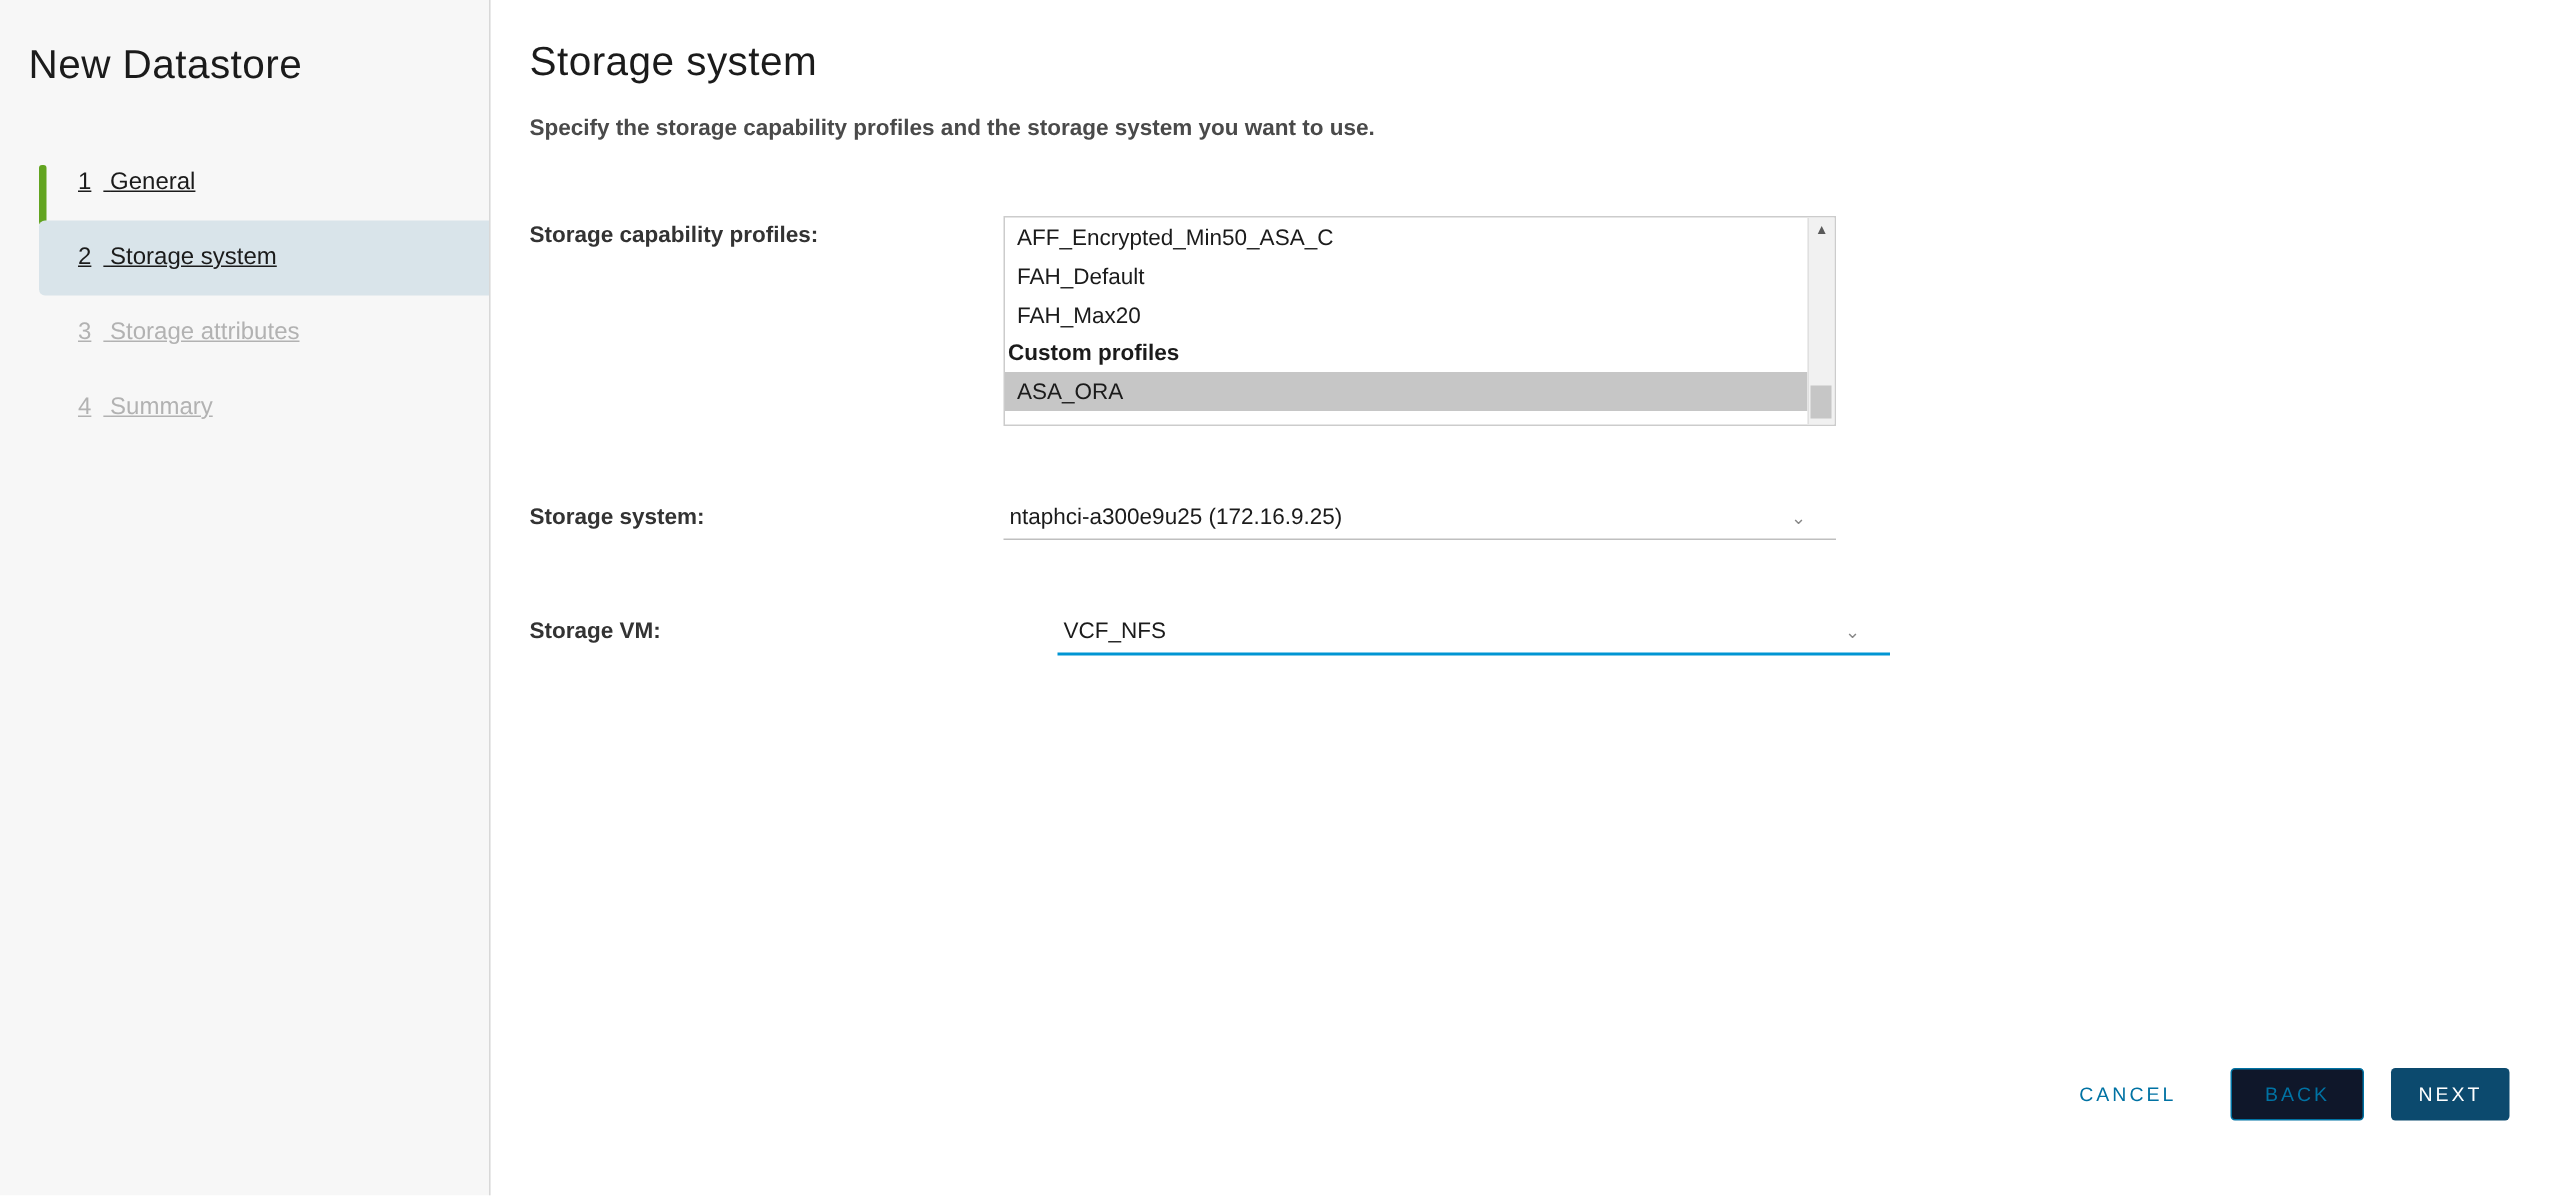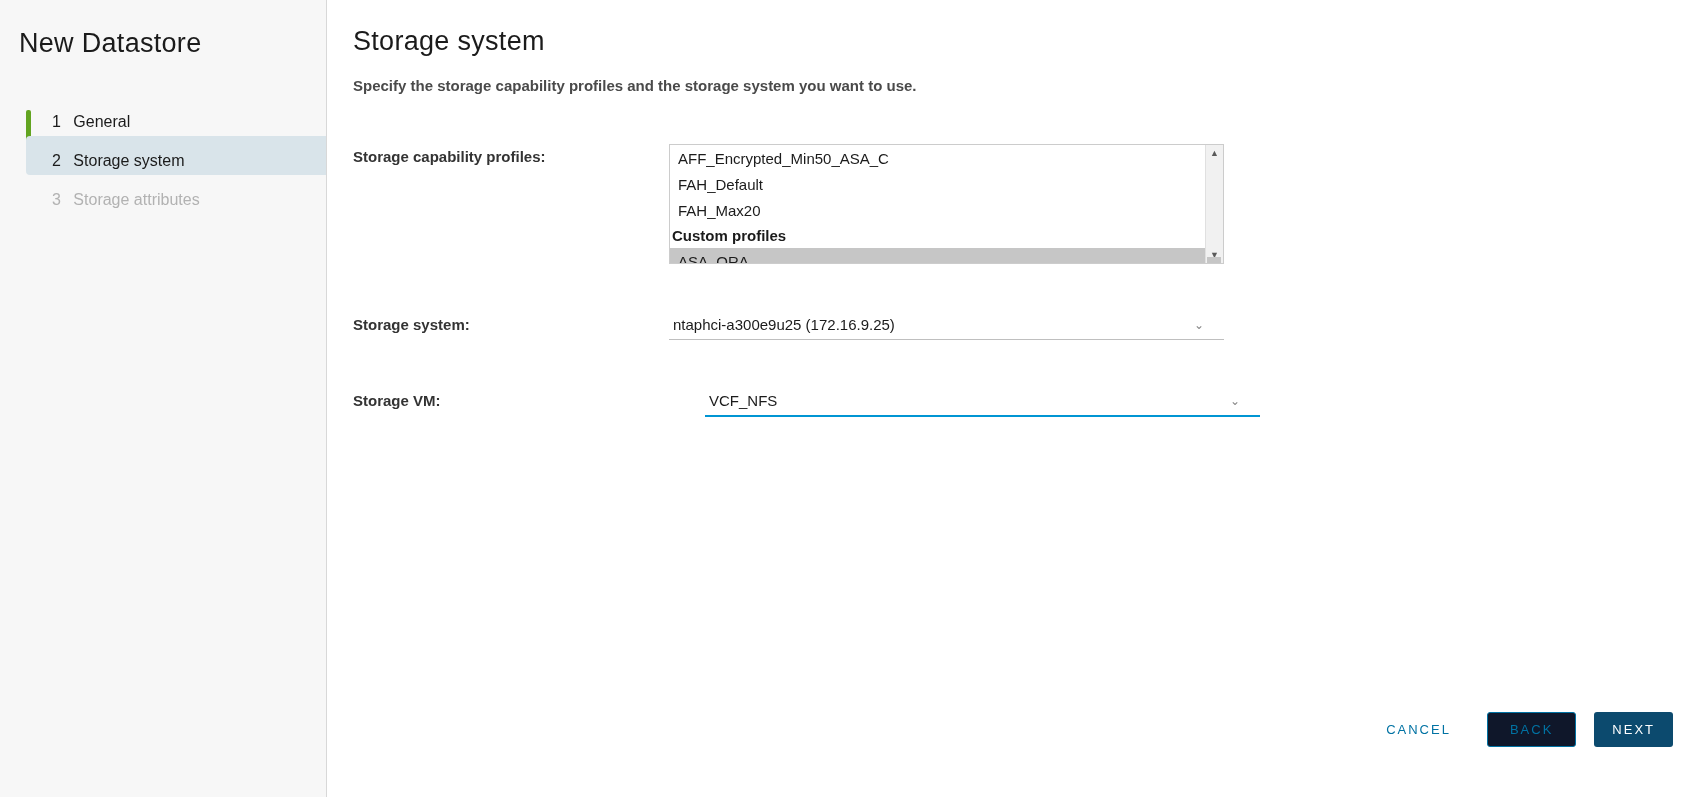--- a/index.html
+++ b/index.html
@@ -25,26 +25,27 @@
       color: #1b1b1b;
       padding: 0 0 38px 19px;
       letter-spacing: 0.3px;
     }
     .step-list {
       list-style: none;
       padding-left: 26px;
     }
     .step-item {
       position: relative;
-      padding: 16px 0 5px 26px;
+      padding: 16px 0 16px 26px;
       font-size: 16px;
       color: #1b1b1b;
       border-radius: 4px 0 0 4px;
       margin-right: 0;
       cursor: pointer;
+      text-decoration: underline;
     }
     .step-item.completed {
       color: #1b1b1b;
     }
     .step-item.current {
       background: #d9e4ea;
       color: #1b1b1b;
       font-weight: 400;
     }
     .step-item.future {
@@ -88,21 +89,21 @@
     }
     .form-label {
       width: 316px;
       font-size: 15px;
       font-weight: 600;
       color: #333;
       padding-top: 4px;
     }
     .listbox {
       width: 555px;
-      height: 120px;
+      height: 140px;
       border: 1px solid #ccc;
       position: relative;
       overflow: hidden;
       font-size: 15px;
     }
     .listbox-inner {
       position: absolute;
       left: 0; right: 18px; top: 0;
     }
     .lb-item {
@@ -212,20 +213,24 @@
       <span class="step-num">1</span>
       <span>General</span>
     </li>
     <li class="step-item current">
       <span class="step-num">2</span>
       <span>Storage system</span>
     </li>
     <li class="step-item future">
       <span class="step-num">3</span>
       <span>Storage attributes</span>
+    </li>
+    <li class="step-item future">
+      <span class="step-num">4</span>
+      <span>Summary</span>
     </li>
   </ul>
 </aside>
 
 <main class="main">
   <h1 class="page-title">Storage system</h1>
   <p class="page-description">Specify the storage capability profiles and the storage system you want to use.</p>
 
   <div class="form-row">
     <div class="form-label">Storage capability profiles:</div>

